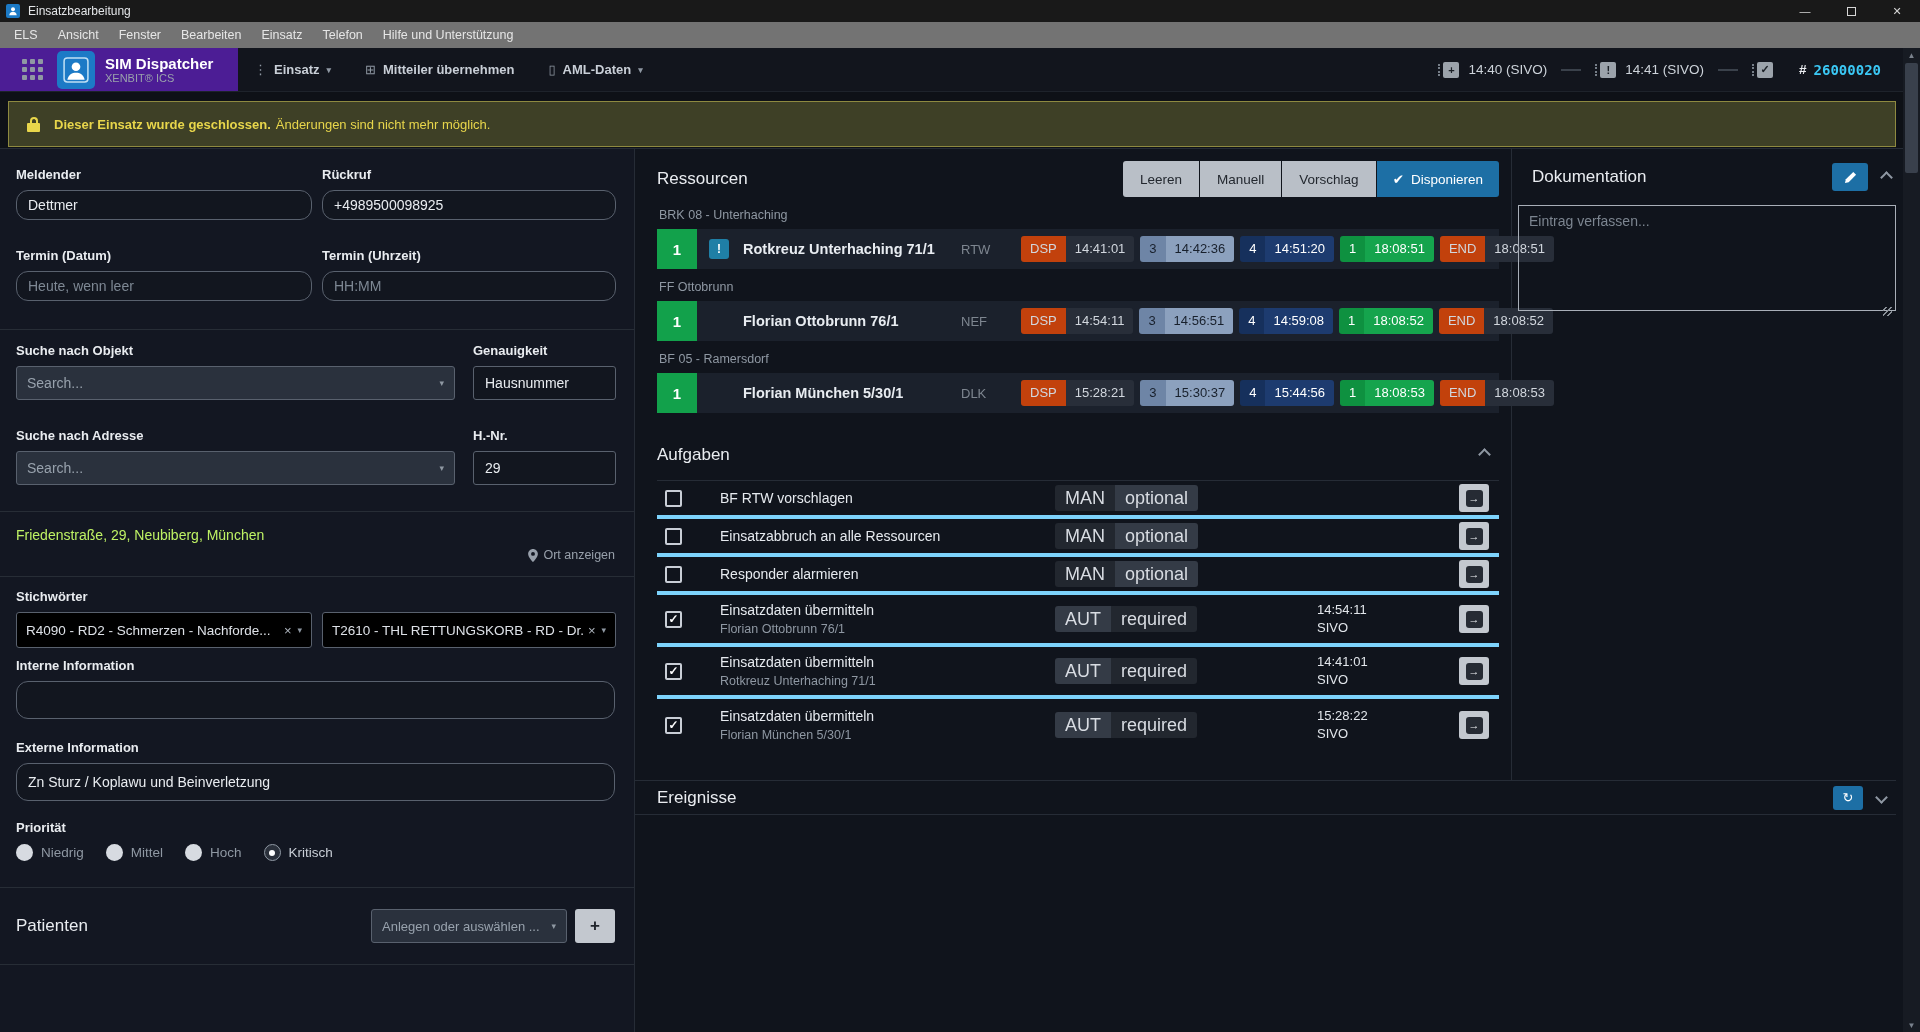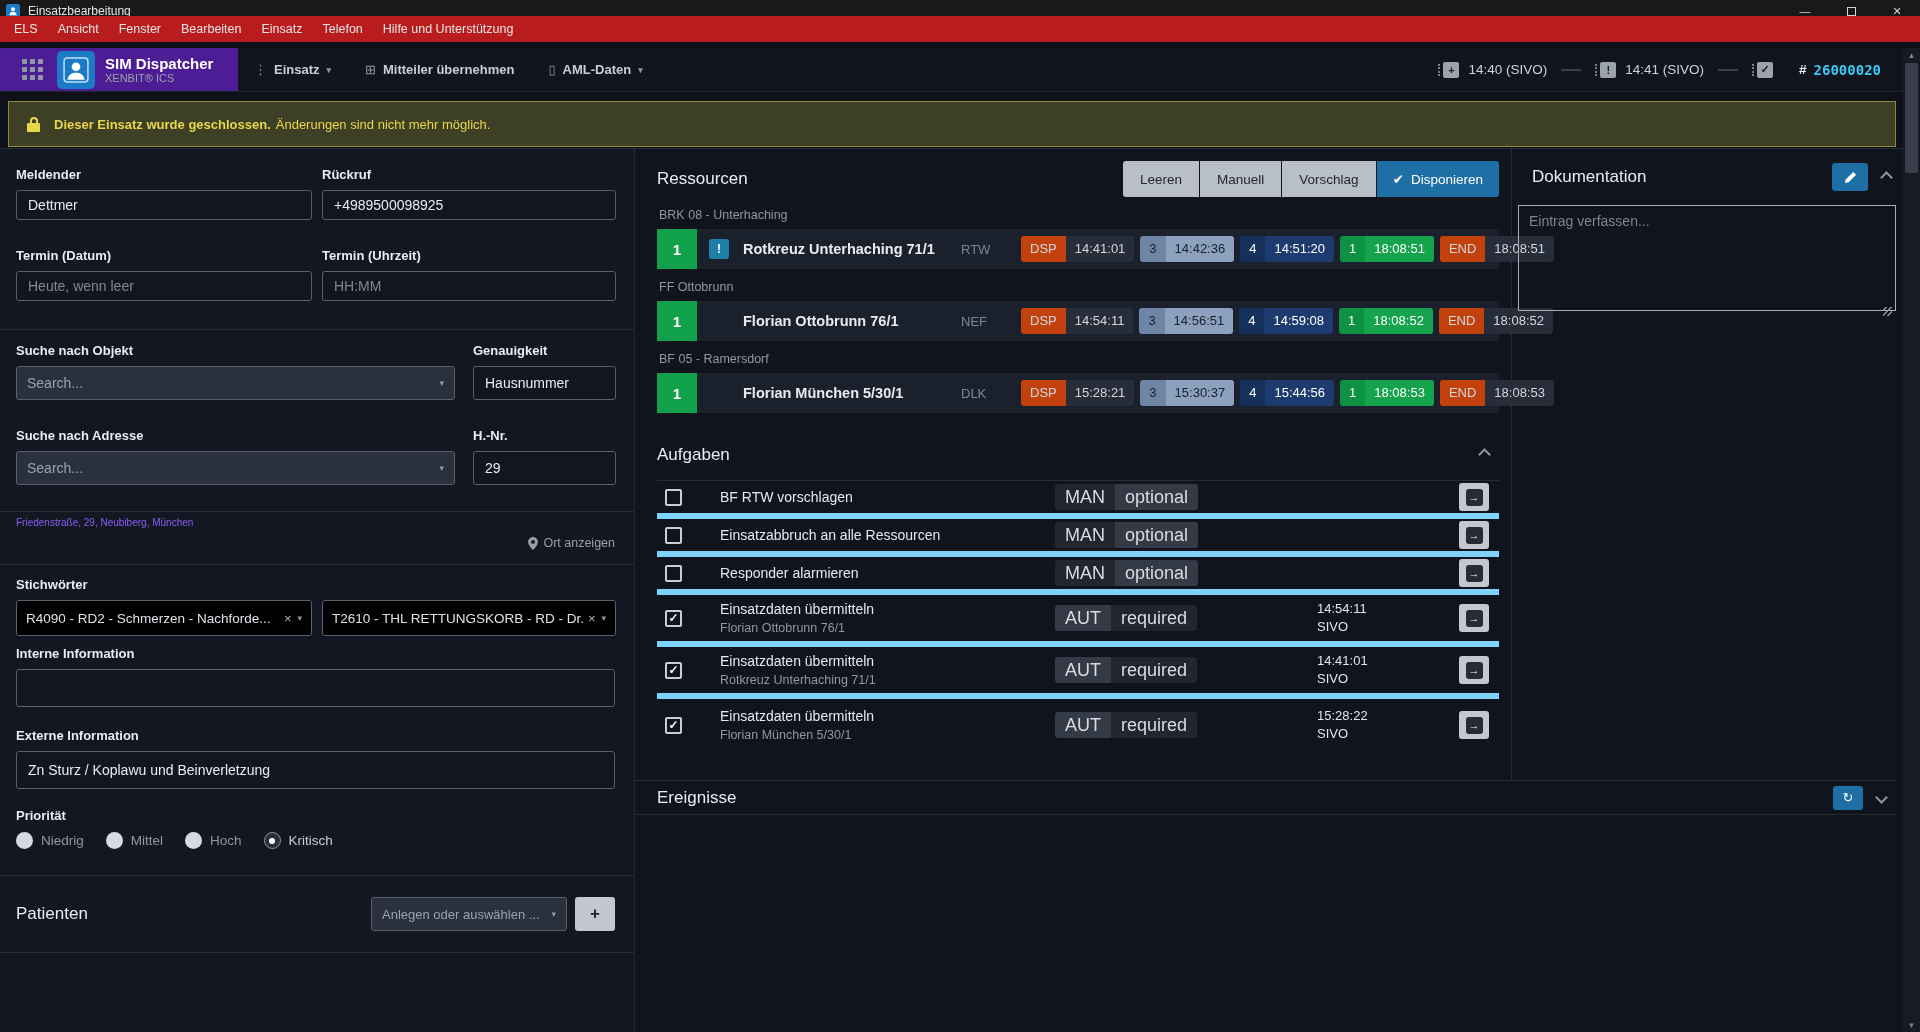--- a/index.html
+++ b/index.html
@@ -6,21 +6,21 @@
   html,body{width:1920px;height:1032px;overflow:hidden}
   body{position:relative;background:#0E1117;color:#E9ECF0}
 
   
   .titlebar{position:absolute;top:0;left:0;width:1920px;height:22px;background:#191919;display:flex;align-items:center}
   .titlebar .appico{width:14px;height:14px;border-radius:2px;background:#1C7AC6;margin:0 8px 0 6px;display:flex;align-items:center;justify-content:center}
   .titlebar .title{font-size:12px;color:#E4E6E9}
   .wincontrols{margin-left:auto;display:flex;height:100%}
   .wbtn{width:46px;height:100%;display:flex;align-items:center;justify-content:center;color:#D6D6D6;font-size:11px}
   .wbtn .sq{width:9px;height:9px;border:1px solid #D6D6D6}
-  .menubar{position:absolute;top:16px;left:0;width:1920px;height:26px;background:#b91c1c;display:flex;align-items:center;padding-left:4px}
+  .menubar{position:absolute;top:22px;left:0;width:1920px;height:26px;background:#737373;display:flex;align-items:center;padding-left:4px}
   .menubar span{font-size:12.5px;color:#E6E6E6;padding:0 10px}
 
   
   .appbar{position:absolute;top:48px;left:0;width:1903px;height:44px;background:#12151D;border-bottom:1px solid #1E232B;display:flex;align-items:center}
   .appbar-left{width:238px;height:100%;background:#4c1d95;display:flex;align-items:center;flex:none}
   .waffle{display:grid;grid-template-columns:repeat(3,5px);grid-gap:3px;margin:0 14px 0 22px}
   .waffle i{width:5px;height:5px;background:#8F98A3;border-radius:1px}
   .logo{width:38px;height:38px;border-radius:5px;background:#1C7AC6;display:flex;align-items:center;justify-content:center;margin-right:10px}
   .brand .name{font-size:15px;font-weight:bold;color:#FFF;line-height:17px}
   .brand .sub{font-size:11px;color:#9AA2AC}
@@ -47,28 +47,28 @@
   .banner .txt b{margin-right:5px}
 
   
   .content{position:absolute;top:148px;left:0;right:17px;bottom:0;border-top:1px solid #262C36}
 
   
   .left-panel{position:absolute;top:0;left:0;bottom:0;width:635px;background:#131722;border-right:1px solid #262C36;padding:18px 19px 0 16px}
   .flabel{display:block;font-size:13px;font-weight:bold;color:#E9ECF0;margin-bottom:8px;line-height:15px}
   .grid2a{display:grid;grid-template-columns:296px 294px;column-gap:10px}
   .grid2b{display:grid;grid-template-columns:439px 143px;column-gap:18px}
-  .tinput{width:100%;height:30px;background:#12161F;border:1px solid #59616E;border-radius:3px;color:#E9ECF0;font-size:14px;padding:0 11px;outline:none}
+  .tinput{width:100%;height:30px;background:#12161F;border:1px solid #59616E;border-radius:12px;color:#E9ECF0;font-size:14px;padding:0 11px;outline:none}
   .tinput::placeholder{color:#7E8894}
   .selbox{height:34px;background:#2A313D;border:1px solid #59616E;border-radius:3px;display:flex;align-items:center;padding:0 10px;font-size:14px;color:#98A2AD}
   .selbox .caret{margin-left:auto}
   .valbox{height:34px;background:#12161F;border:1px solid #59616E;border-radius:3px;display:flex;align-items:center;padding:0 11px;font-size:14px;color:#E9ECF0}
   .divider{height:1px;background:#272D36;margin-left:-16px;margin-right:-19px}
   .mt28{margin-top:28px}.mt26{margin-top:26px}.mt13{margin-top:13px}
-  .addr{margin-top:2px;font-size:10px;color:#8b5cf6;line-height:18px}
+  .addr{margin-top:14px;font-size:14px;color:#bef264;line-height:18px}
   .ortrow{margin-top:4px;display:flex;justify-content:flex-end;align-items:center;gap:5px;font-size:12.5px;color:#98A0AB}
   .chips{display:grid;grid-template-columns:296px 294px;column-gap:10px;margin-top:8px}
   .chip-select{height:36px;background:#000000;border:1px solid #59616E;border-radius:3px;display:flex;align-items:center;padding:0 9px;font-size:13.5px;color:#DDE1E7;white-space:nowrap;overflow:hidden}
   .chip-select .lbl{overflow:hidden;text-overflow:clip;flex:1}
   .chip-select .x{color:#AEB5BE;font-size:13px;margin:0 6px 0 4px}
   .bigin{height:38px}
   .radios{display:flex;align-items:center;gap:22px;margin-top:9px}
   .radio{display:flex;align-items:center;gap:8px;font-size:13.5px;color:#8F98A3}
   .rdot{width:17px;height:17px;border-radius:50%;background:#D7DBE1}
   .radio.sel .rdot{background:#2A303B;border:1px solid #8F98A3;position:relative}
@@ -101,21 +101,21 @@
   .chip span{padding:0 9px}
   .chip-dark .l{background:#c2410c;color:#D2D7DE}.chip-dark .t{background:#282E39;color:#D2D7DE}
   .chip-slate .l{background:#6E85A6;color:#18202C}.chip-slate .t{background:#8CA1BE;color:#18202C}
   .chip-navy .l{background:#16305C;color:#FFF}.chip-navy .t{background:#1D3B6F;color:#FFF}
   .chip-green .l{background:#0E9140;color:#FFF}.chip-green .t{background:#15A44D;color:#FFF}
   .chev{width:9px;height:9px;border-right:2px solid #8F98A3;border-bottom:2px solid #8F98A3;display:inline-block}
   .chev.up{transform:rotate(-135deg)}
   .chev.down{transform:rotate(45deg)}
   .tasks-header{display:flex;align-items:center;height:52px;margin-top:16px;border-bottom:1px solid #262C36}
   .tasks-header .sec-title{flex:1}
-  .task-row{display:flex;align-items:center;border-bottom:6px solid #7dd3fc}
+  .task-row{display:flex;align-items:center;border-bottom:4px solid #7dd3fc}
   .task-row.h38{height:38px}.task-row.h52{height:52px}
   .cbox{width:17px;height:17px;border:2px solid #C9CED6;border-radius:2px;margin-left:8px;flex:none;display:flex;align-items:center;justify-content:center;color:#FFF;font-size:12px;font-weight:bold}
   .task-main{margin-left:38px;width:335px;flex:none}
   .task-label{font-size:14px;color:#E6EAEF;line-height:18px}
   .task-sub{font-size:12.5px;color:#8F98A3;line-height:16px;margin-top:2px}
   .task-chip{display:flex;height:26px;border-radius:3px;overflow:hidden;font-size:18px;line-height:26px;flex:none}
   .task-chip span{padding:0 10px}
   .tc-dark{background:#22272F;color:#D8DCE2}
   .tc-mid{background:#343B46;color:#D8DCE2}
   .task-time{flex:1;padding-left:120px;font-size:13px;color:#E2E6EB;line-height:18px}

